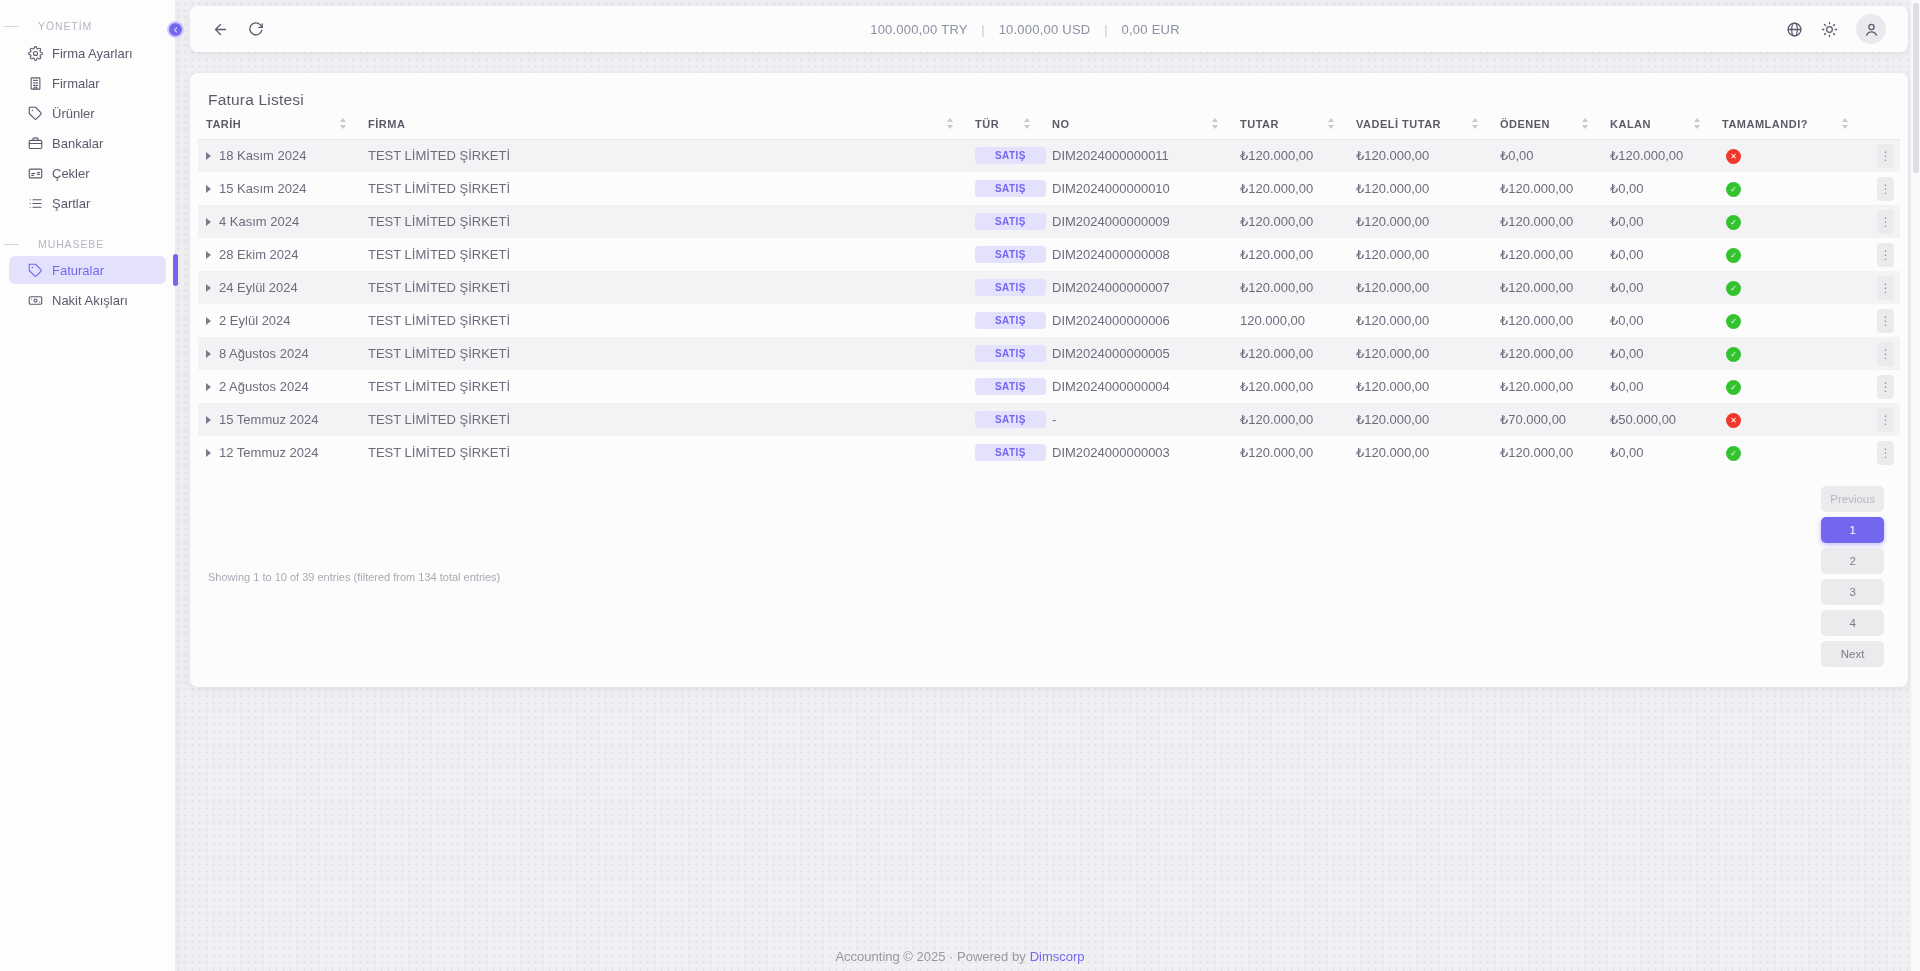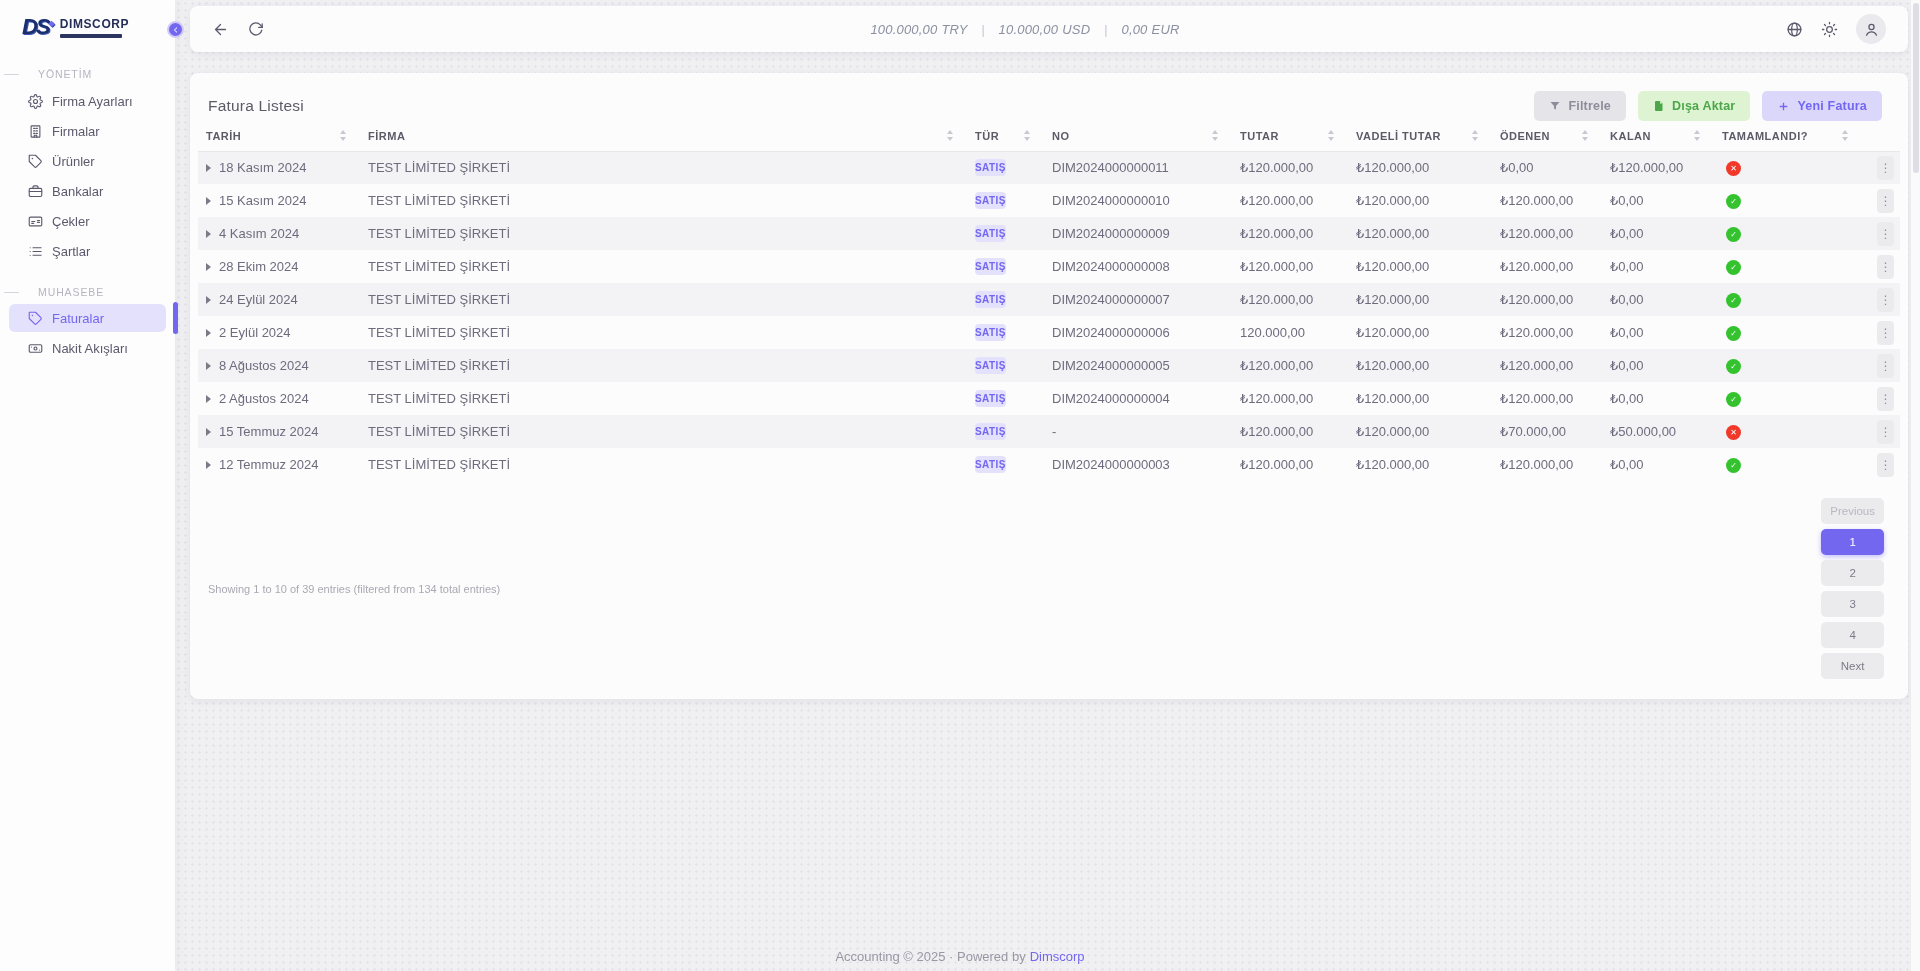--- a/index.html
+++ b/index.html
@@ -37,21 +37,21 @@
   .nav-item { height:30px; display:flex; align-items:center; gap:9px; padding:0 8px 0 28px; font-size:13px;
     color:#5d596c; cursor:pointer; position:relative; }
   .nav-item svg { width:15px; height:15px; stroke:currentColor; stroke-width:1.8; fill:none; stroke-linecap:round; stroke-linejoin:round; flex-shrink:0; }
   .nav-item.active { background:#e4e1fc; color:#7367f0; margin:1px 9px; padding-left:19px; border-radius:6px; height:28px; }
   .nav-item.active .edge { position:absolute; right:-12px; top:-2px; bottom:-2px; width:5px; border-radius:4px; background:#7367f0; }
 
   
   .main { flex:1; padding:6px 12px 0 15px; display:flex; flex-direction:column; }
 
   .topbar { height:46px; background:#fcfcfd; border-radius:8px; box-shadow:0 2px 8px rgba(47,43,61,.08);
-    display:flex; align-items:center; padding:0 22px; gap:18px;font-style:italic; }
+    display:flex; align-items:center; padding:0 22px; gap:18px; }
   .icon-btn { background:none; border:none; cursor:pointer; padding:0; display:flex; align-items:center; color:#5d596c; }
   .icon-btn svg { width:17px; height:17px; stroke:currentColor; stroke-width:1.8; fill:none; stroke-linecap:round; stroke-linejoin:round; }
   .balances { flex:1; text-align:center; font-size:13px; color:#8b90a0; letter-spacing:.2px; }
   .balances .divider { margin:0 10px; color:#c4c8d2; }
   .balances b { font-weight:400; margin-left:4px; }
   .avatar { width:30px; height:30px; border-radius:50%; background:#e9e9ee; display:flex; align-items:center; justify-content:center; border:none; cursor:pointer; color:#5d596c; }
   .avatar svg { width:17px; height:17px; stroke:currentColor; stroke-width:1.8; fill:none; stroke-linecap:round; stroke-linejoin:round; }
 
   
   .card { margin-top:21px; background:#fcfcfd; border-radius:8px; box-shadow:0 2px 8px rgba(47,43,61,.08);
@@ -85,21 +85,21 @@
   .sort i { display:block; width:0; height:0; border-left:3.5px solid transparent; border-right:3.5px solid transparent; }
   .sort .up { border-bottom:4px solid #c9c7d1; }
   .sort .down { border-top:4px solid #c9c7d1; }
 
   tbody td { height:33px; font-size:13px; color:#6f6b7d; padding:0; white-space:nowrap; overflow:hidden; }
   tbody tr:nth-child(odd) { background:#f3f3f6; }
   td.c-first { padding-left:8px; }
   .caret { display:inline-block; width:0; height:0; border-top:4px solid transparent; border-bottom:4px solid transparent;
     border-left:5.5px solid #7d7a88; margin-right:8px; cursor:pointer; }
   .badge { display:inline-block; background:#e3e1fc; color:#7367f0; font-size:10px; font-weight:700;
-    padding:3px 0; border-radius:4px; letter-spacing:.4px; }
+    padding:3px 20px; border-radius:4px; letter-spacing:.4px; }
   .status-dot { display:inline-flex; width:15px; height:15px; border-radius:50%; align-items:center; justify-content:center;
     color:#fff; font-size:8px; font-weight:700; margin-left:4px; }
   .status-dot[data-state="completed"] { background:#34c32f; }
   .status-dot[data-state="completed"]::after { content:"✓"; }
   .status-dot[data-state="not-completed"] { background:#f1392b; }
   .status-dot[data-state="not-completed"]::after { content:"✕"; }
   td.c-act { text-align:right; padding-right:6px; }
   .dots-btn { width:17px; height:24px; border:none; border-radius:4px; background:#ebebee; color:#8f8c9a;
     font-size:12px; cursor:pointer; line-height:1; }
 
@@ -111,27 +111,20 @@
   .page-btn.prev { color:#b9b7c0; }
   .page-btn.active { background:#7367f0; color:#fff; box-shadow:0 2px 5px rgba(115,103,240,.4); }
 
   .page-footer { position:absolute; left:0; right:0; bottom:7px; text-align:center; font-size:13px; color:#9a97a3; z-index:2; }
   .page-footer a { color:#7367f0; text-decoration:none; margin-left:4px; cursor:pointer; }
 </style>
 </head>
 <body>
 
 <aside class="sidebar">
-  <div class="brand">
-    <div class="brand-mark"><span>DS</span><sup>◆</sup></div>
-    <div class="brand-text">
-      <span class="brand-name">DIMSCORP</span>
-      <span class="brand-tagline"></span>
-    </div>
-  </div>
   <button class="collapse-btn">
     <svg viewBox="0 0 24 24">
         <path d="M15 5l-8 7 8 7"></path>
       </svg>
   </button>
 
   <div class="nav-section">YÖNETİM</div>
 
   <div class="nav-item">
     <svg viewBox="0 0 24 24">
@@ -233,41 +226,20 @@
       <svg viewBox="0 0 24 24">
           <circle cx="12" cy="8.5" r="3.6"></circle>
           <path d="M5 20c1.4-3.2 4-4.7 7-4.7s5.6 1.5 7 4.7"></path>
         </svg>
     </button>
   </div>
 
   <div class="card">
     <div class="card-head">
       <h2 class="card-title">Fatura Listesi</h2>
-      <div class="head-actions">
-        <button class="btn btn-filter">
-          <svg viewBox="0 0 24 24" fill="currentColor">
-              <path d="M3 4h18l-7 8v7l-4-2v-5z"></path>
-            </svg>
-          <span>Filtrele</span>
-        </button>
-        <button class="btn btn-export">
-          <svg viewBox="0 0 24 24" fill="currentColor">
-              <path d="M6 2h8l5 5v13a2 2 0 0 1-2 2H6a2 2 0 0 1-2-2V4a2 2 0 0 1 2-2z"></path>
-              <path d="M14 2v5h5" fill="#def3d2"></path>
-            </svg>
-          <span>Dışa Aktar</span>
-        </button>
-        <button class="btn btn-new">
-          <svg viewBox="0 0 24 24">
-              <path d="M12 5v14M5 12h14"></path>
-            </svg>
-          <span>Yeni Fatura</span>
-        </button>
-      </div>
     </div>
 
 
     <table>
       <colgroup>
         <col style="width:170px">
           <col style="width:607px">
           <col style="width:77px">
           <col style="width:188px">
         <col style="width:116px">

